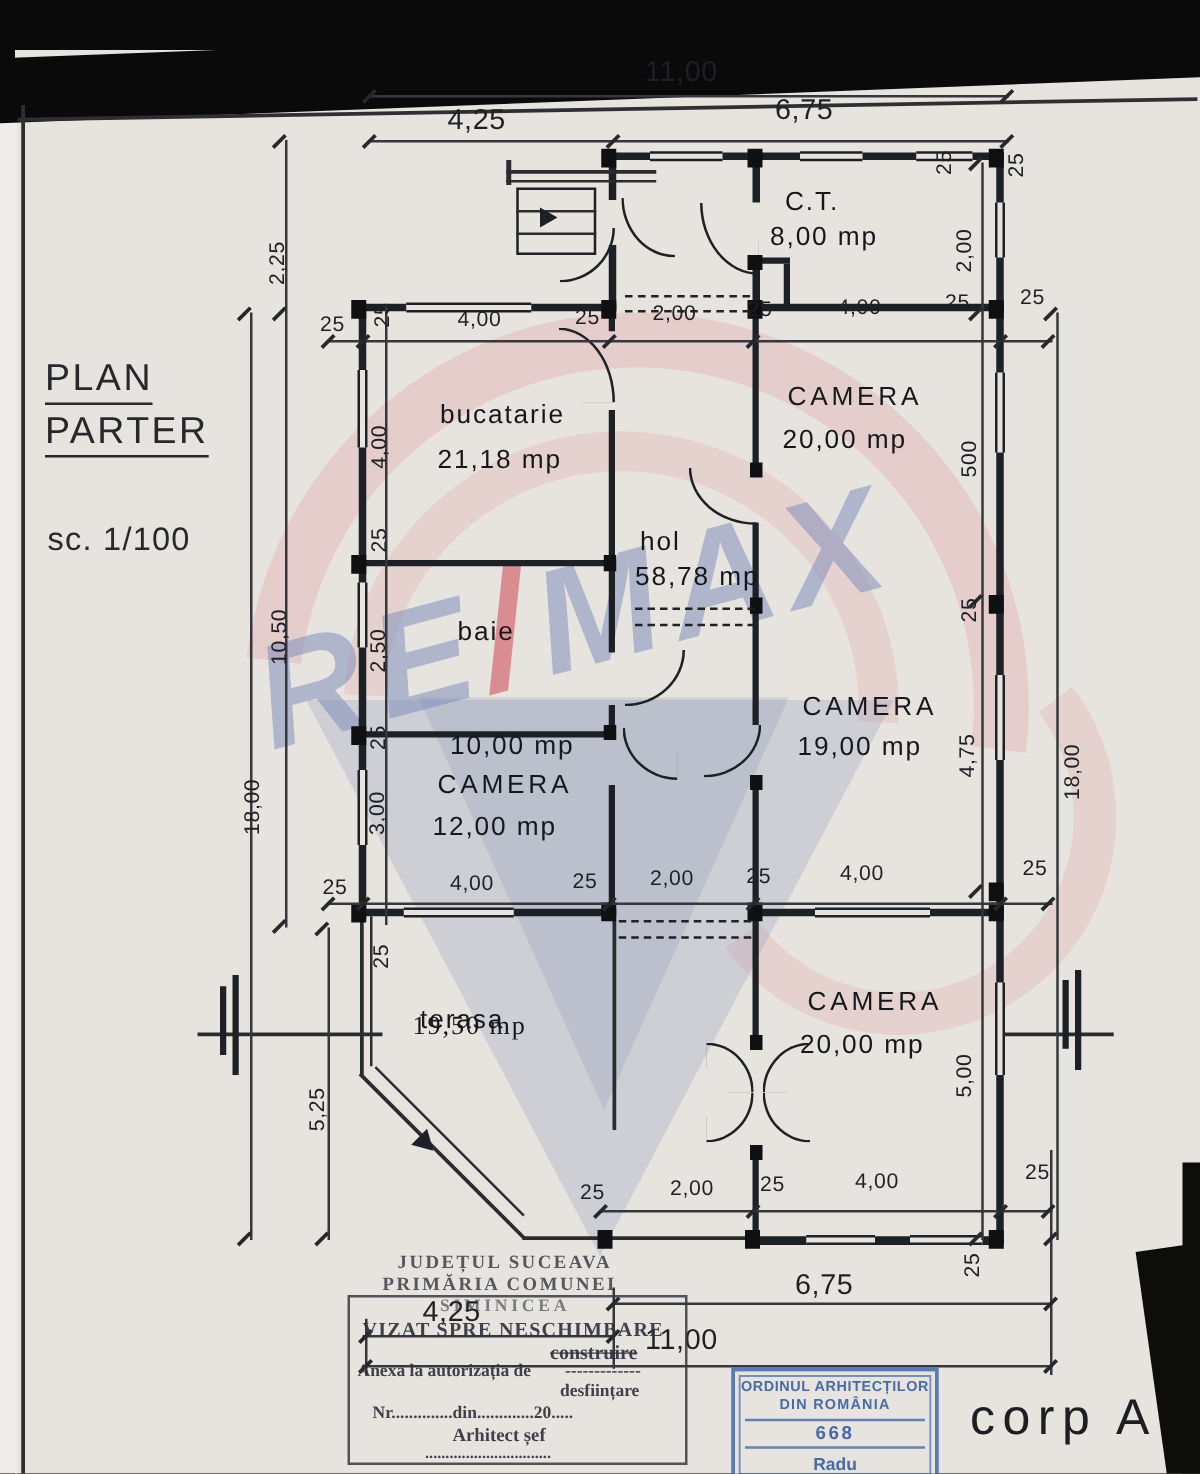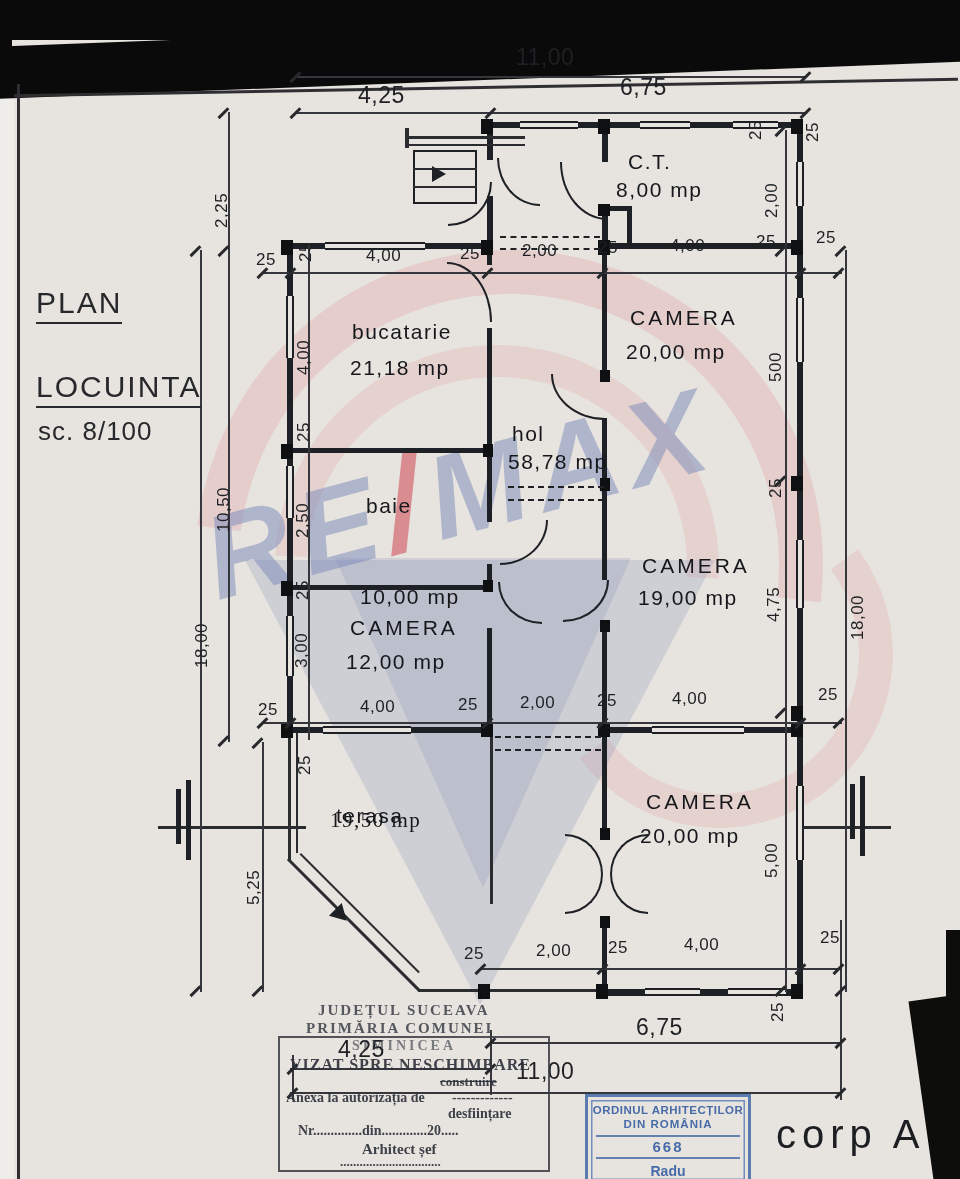--- a/index.html
+++ b/index.html
@@ -301,30 +301,30 @@
   <div class="rm" style="left:642px;top:554px;letter-spacing:3px;">CAMERA</div>
   <div class="rm" style="left:638px;top:586px;">19,00 mp</div>
   <div class="rm" style="left:350px;top:616px;letter-spacing:3px;">CAMERA</div>
   <div class="rm" style="left:346px;top:650px;">12,00 mp</div>
   <div class="rm" style="left:336px;top:804px;">terasa</div>
   <div class="rm" style="left:330px;top:808px;font-family:Liberation Serif, serif;">19,50 mp</div>
   <div class="rm" style="left:646px;top:790px;letter-spacing:3px;">CAMERA</div>
   <div class="rm" style="left:640px;top:824px;">20,00 mp</div>
 
   <div class="ttl" style="left:36px;top:286px;">PLAN</div>
-  <div class="ttl" style="left:36px;top:370px;">LOCUINTA</div>
-  <div class="abs" style="left:38px;top:416px;font-size:26px;color:#26282c;letter-spacing:1px;">sc. 8/100</div>
+  <div class="ttl" style="left:36px;top:328px;">PARTER</div>
+  <div class="abs" style="left:38px;top:416px;font-size:26px;color:#26282c;letter-spacing:1px;">sc. 1/100</div>
 
 
   <div class="s1row" style="left:318px;top:1002px;font-family:'Liberation Serif',serif;font-weight:bold;font-size:15px;letter-spacing:2px;color:rgba(48,51,60,.8);">JUDEȚUL SUCEAVA</div>
   <div class="s1row" style="left:306px;top:1020px;font-family:'Liberation Serif',serif;font-weight:bold;font-size:15px;letter-spacing:2px;color:rgba(48,51,60,.8);">PRIMĂRIA COMUNEI</div>
   <div class="s1row" style="left:352px;top:1038px;font-family:'Liberation Serif',serif;font-weight:bold;font-size:14px;letter-spacing:3px;color:rgba(48,51,60,.6);">SIMINICEA</div>
   <div class="stamp1">
     <div class="s1row" style="left:10px;top:18px;font-weight:bold;font-size:16px;letter-spacing:1px;">VIZAT SPRE NESCHIMBARE</div>
-    <div class="s1row" style="left:160px;top:36px;font-weight:bold;font-size:13px;text-decoration:line-through;">construire</div>
+    <div class="s1row" style="left:160px;top:36px;font-weight:bold;font-size:16px;text-decoration:line-through;">construire</div>
     <div class="s1row" style="left:6px;top:52px;font-weight:bold;font-size:14px;">Anexa la autorizația de</div>
     <div class="s1row" style="left:172px;top:52px;font-weight:bold;font-size:14px;">-------------</div>
     <div class="s1row" style="left:168px;top:68px;font-weight:bold;font-size:14px;">desființare</div>
     <div class="s1row" style="left:18px;top:85px;font-weight:bold;font-size:14px;">Nr..............din.............20.....</div>
     <div class="s1row" style="left:82px;top:103px;font-weight:bold;font-size:15px;">Arhitect șef</div>
     <div class="s1row" style="left:60px;top:116px;font-weight:bold;font-size:13px;">...............................</div>
   </div>
 
   <div class="stamp2">
     <div class="abs" style="left:0;right:0;top:7px;font-size:11.5px;font-weight:bold;letter-spacing:.5px;">ORDINUL ARHITECȚILOR</div>

